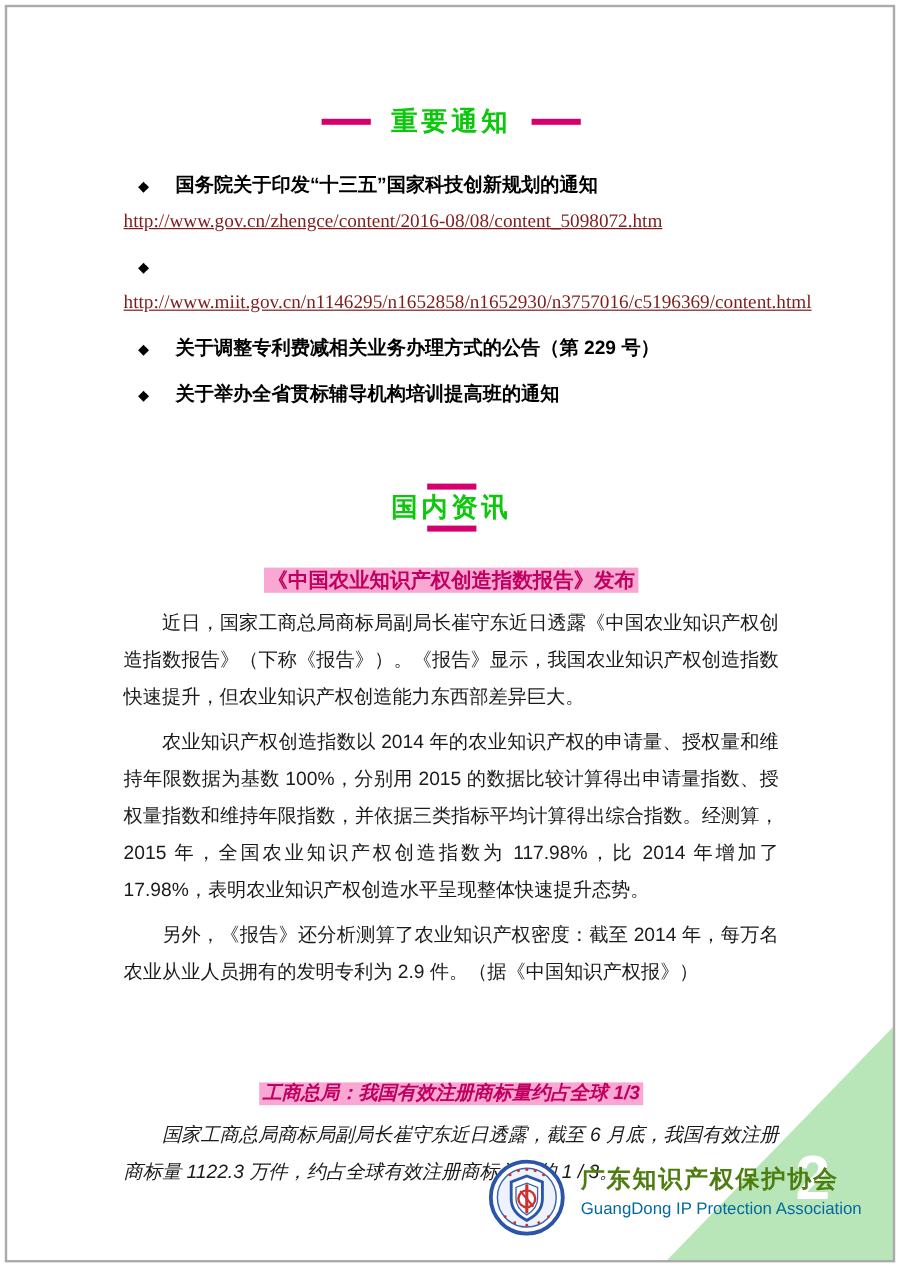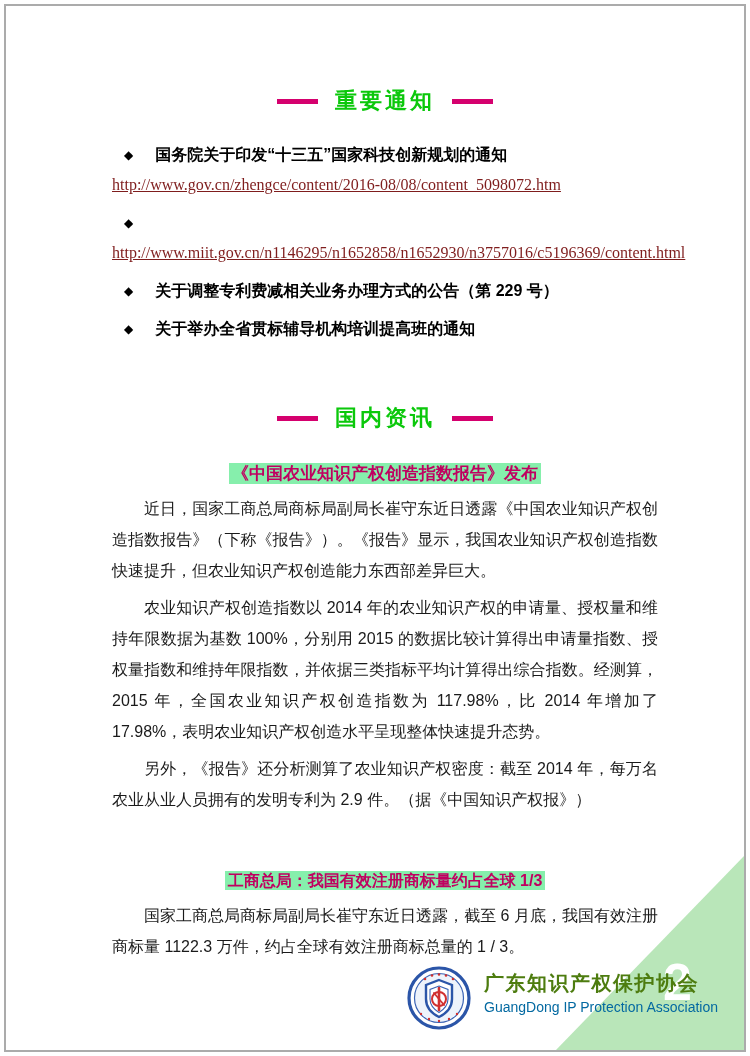--- a/index.html
+++ b/index.html
@@ -8,64 +8,64 @@
 
   .page {
     position:absolute; inset:0; background:#ffffff;
   }
   .page-border {
     position:absolute; left:4px; top:4px; right:4px; bottom:4px;
     border:2px solid #ababab; pointer-events:none; z-index:5;
   }
 
   .content {
-    position:absolute; left:112px; top:0; width:546px;
+    position:absolute; left:103px; top:0; width:546px;
   }
 
   
   .section-header {
     display:flex; align-items:center; justify-content:center;
     font-size:22px; font-weight:bold; color:#0bc80b; letter-spacing:3px;
   }
   .section-header .dash {
     display:inline-block; width:41px; height:5px; background:#d5006e;
   }
   .section-header .hdr-text { margin:0 17px; }
 
   .hdr-notices { margin-top:86px; }
-  .hdr-domestic { margin-top:64px; }
+  .hdr-domestic { margin-top:64px;flex-direction:column; }
 
   
   .notice-list { margin-top:29px; }
   .notice-item { margin-bottom:18px; }
   .notice-title {
     padding-left:12px; font-size:16px; font-weight:bold; color:#000;
     line-height:20px; margin-bottom:10px; display:flex; align-items:center;
   }
   .diamond { font-size:12px; margin-right:22px; color:#000; }
   .notice-link {
     display:inline-block; line-height:20px;
     font-family:"Liberation Serif","DejaVu Serif",serif;
     font-size:16px; color:#7f1d1d; text-decoration:underline; cursor:pointer;
   }
 
   
   .article-headline {
     text-align:center; margin-top:27px; margin-bottom:6px; line-height:27px;
   }
   .article-headline .hl {
-    background:#86efac; color:#c00060; font-weight:bold; font-size:17px;
+    background:#f9a8d4; color:#c00060; font-weight:bold; font-size:17px;
     padding:1px 3px;
   }
   .headline-2 .hl { font-size:16px; }
   .article p {
     font-size:16px; line-height:31px; color:#1a1a1a;
     text-align:justify; text-indent:2em; margin:6px 0;
   }
-  .article-2 { margin-top:52px; }
+  .article-2 { margin-top:72px;font-style:italic; }
 
   
   .corner-triangle {
     position:absolute; right:5px; bottom:5px; width:190px; height:196px;
     background:#b9e6b9;
     clip-path:polygon(100% 0, 100% 100%, 0 100%);
     z-index:1;
   }
   .page-number {
     position:absolute; left:663px; top:952px; z-index:2;

